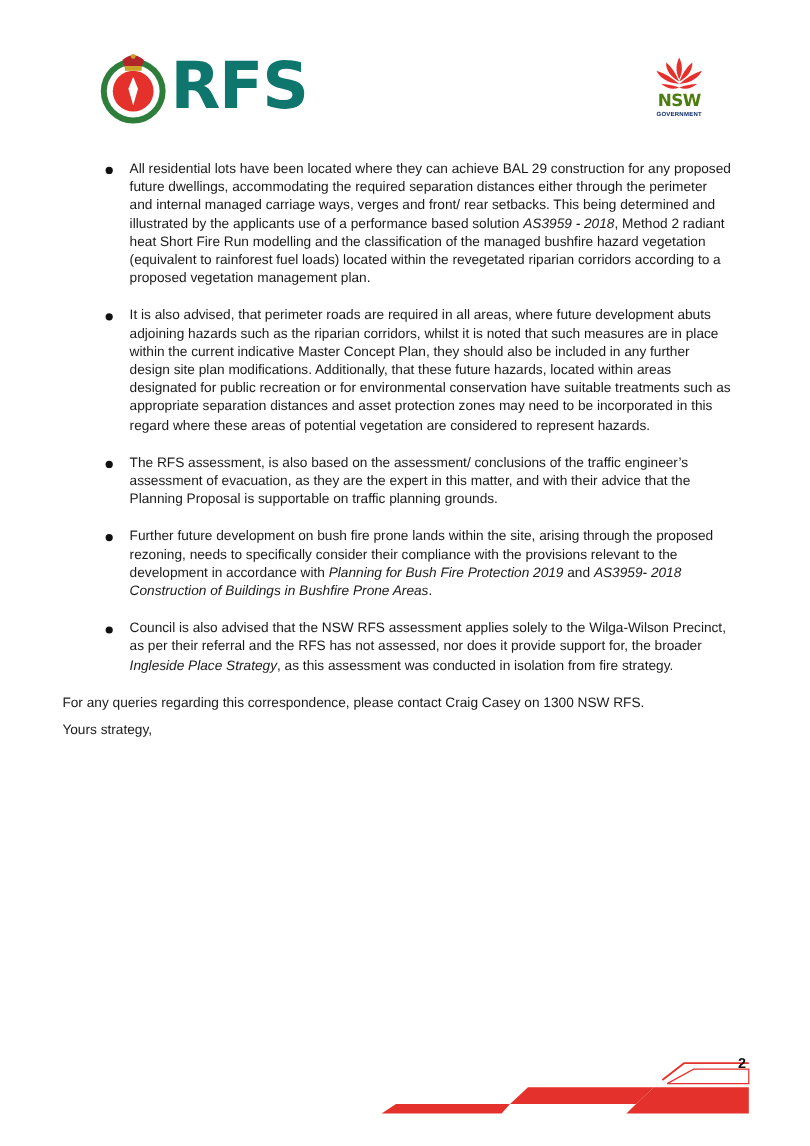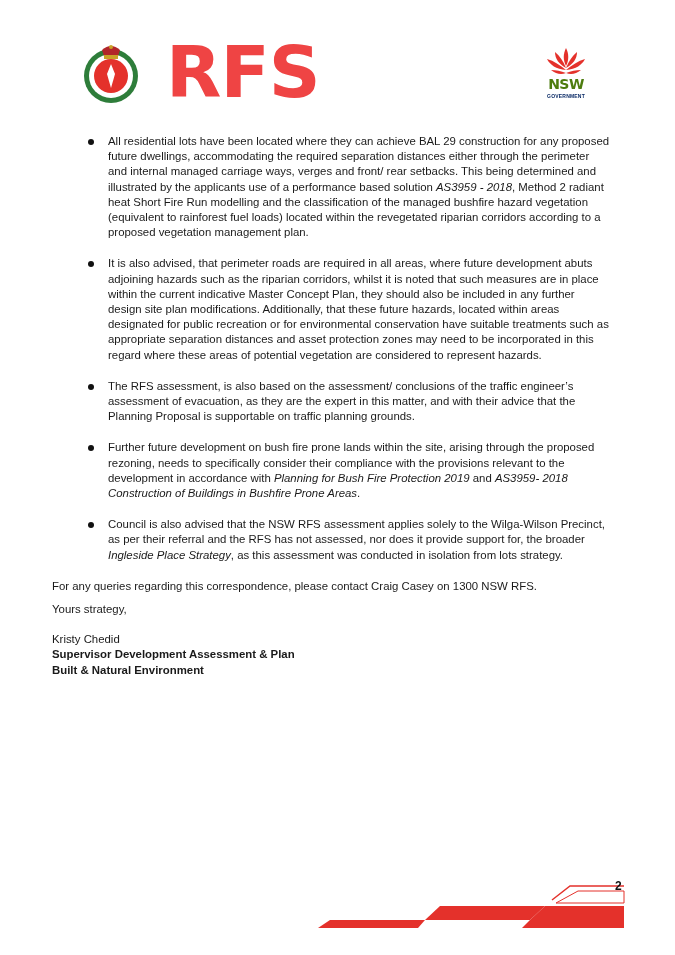--- a/index.html
+++ b/index.html
@@ -1,21 +1,21 @@
 <!DOCTYPE html>
 <html><head>
 <meta charset="utf-8">
 <style>
   html, body { margin: 0; padding: 0; background: #ffffff; }
   body { width: 675px; height: 955px; position: relative; overflow: hidden;
          font-family: "Liberation Sans", sans-serif; color: #1a1a1a; }
   .logo-rfs { position: absolute; left: 82px; top: 40px; width: 180px; height: 64px; }
   .badge { position: absolute; left: 0; top: 0; width: 58px; height: 64px; }
   .rfs-word { position: absolute; left: 60px; top: 2px; font-family: "DejaVu Sans", sans-serif;
-              font-weight: bold; font-size: 72px; line-height: 60px; letter-spacing: -1px; color: #ef4444; margin-left: 24px; }
+              font-weight: bold; font-size: 54px; line-height: 60px; letter-spacing: -1px; color: #0f766e; }
   .logo-nsw { position: absolute; left: 541px; top: 46px; width: 50px; height: 58px; text-align: center; }
   .nsw-word { position: absolute; left: 0; top: 30px; width: 50px; text-align: center;
               font-family: "DejaVu Sans", sans-serif; font-weight: bold; font-size: 14px; color: #4d7c0f; letter-spacing: -0.5px; }
   .nsw-gov { position: absolute; left: 0; top: 47px; width: 50px; text-align: center;
              font-size: 5px; font-weight: bold; color: #0a2a66; letter-spacing: 0.2px; }
 
   .content { position: absolute; left: 52px; top: 118px; width: 575px; font-size: 11.4px; line-height: 15.2px; }
   ul.bullets { list-style: none; margin: 0; padding: 0; }
   ul.bullets li { position: relative; padding-left: 40px; margin: 16px; }
   ul.bullets li .dot { position: absolute; left: 20px; top: 5px; width: 6px; height: 6px; border-radius: 50%; background: #111; }
@@ -57,31 +57,26 @@
   <div class="nsw-word">NSW</div>
   <div class="nsw-gov">GOVERNMENT</div>
 </div>
 
 <div class="content">
   <ul class="bullets">
     <li><span class="dot"></span><span class="txt"><span>All residential lots have been located where they can achieve BAL 29 construction for any proposed future dwellings, accommodating the required separation distances either through the perimeter and internal managed carriage ways, verges and front/ rear setbacks. This being determined and illustrated by the applicants use of a performance based solution </span><em>AS3959 - 2018</em><span>, Method 2 radiant heat Short Fire Run modelling and the classification of the managed bushfire hazard vegetation (equivalent to rainforest fuel loads) located within the revegetated riparian corridors according to a proposed vegetation management plan.</span></span></li>
     <li><span class="dot"></span><span class="txt"><span>It is also advised, that perimeter roads are required in all areas, where future development abuts adjoining hazards such as the riparian corridors, whilst it is noted that such measures are in place within the current indicative Master Concept Plan, they should also be included in any further design site plan modifications. Additionally, that these future hazards, located within areas designated for public recreation or for environmental conservation have suitable treatments such as appropriate separation distances and asset protection zones may need to be incorporated in this regard where these areas of potential vegetation are considered to represent hazards.</span></span></li>
     <li><span class="dot"></span><span class="txt"><span>The RFS assessment, is also based on the assessment/ conclusions of the traffic engineer’s assessment of evacuation, as they are the expert in this matter, and with their advice that the Planning Proposal is supportable on traffic planning grounds.</span></span></li>
     <li><span class="dot"></span><span class="txt"><span>Further future development on bush fire prone lands within the site, arising through the proposed rezoning, needs to specifically consider their compliance with the provisions relevant to the development in accordance with </span><em>Planning for Bush Fire Protection 2019</em><span> and </span><em>AS3959- 2018 Construction of Buildings in Bushfire Prone Areas</em><span>.</span></span></li>
-    <li><span class="dot"></span><span class="txt"><span>Council is also advised that the NSW RFS assessment applies solely to the Wilga-Wilson Precinct, as per their referral and the RFS has not assessed, nor does it provide support for, the broader </span><em>Ingleside Place Strategy</em><span>, as this assessment was conducted in isolation from lots strategy.</span></span></li>
+    <li><span class="dot"></span><span class="txt"><span>Council is also advised that the NSW RFS assessment applies solely to the Wilga-Wilson Precinct, as per their referral and the RFS has not assessed, nor does it provide support for, the broader </span><em>Ingleside Place Strategy</em><span>, as this assessment was conducted in isolation from fire strategy.</span></span></li>
   </ul>
 
   <p class="para">For any queries regarding this correspondence, please contact Craig Casey on 1300 NSW RFS.</p>
   <p class="para">Yours strategy,</p>
 
-  <div class="sig">
-    <p>Kristy Chedid</p>
-    <p class="bold">Supervisor Development Assessment &amp; Plan</p>
-    <p class="bold">Built &amp; Natural Environment</p>
-  </div>
 </div>
 
 <svg class="footer-graphic" viewBox="0 0 675 955">
   <path d="M318 928 L330 920 L425 920 L418 928 Z" fill="#e4312b"></path>
   <path d="M425 920 L440 906 L545 906 L530 920 Z" fill="#e4312b"></path>
   <path d="M530 920 L545 906 L624 906 L624 928 L522 928 Z" fill="#e4312b"></path>
   <path d="M552 900 L570 886 L624 886" fill="none" stroke="#e4312b" stroke-width="1.5"></path>
   <path d="M556 903 L624 903 L624 891 L578 891 Z" fill="none" stroke="#e4312b" stroke-width="1"></path>
 </svg>
 <div class="page-num">2</div>

